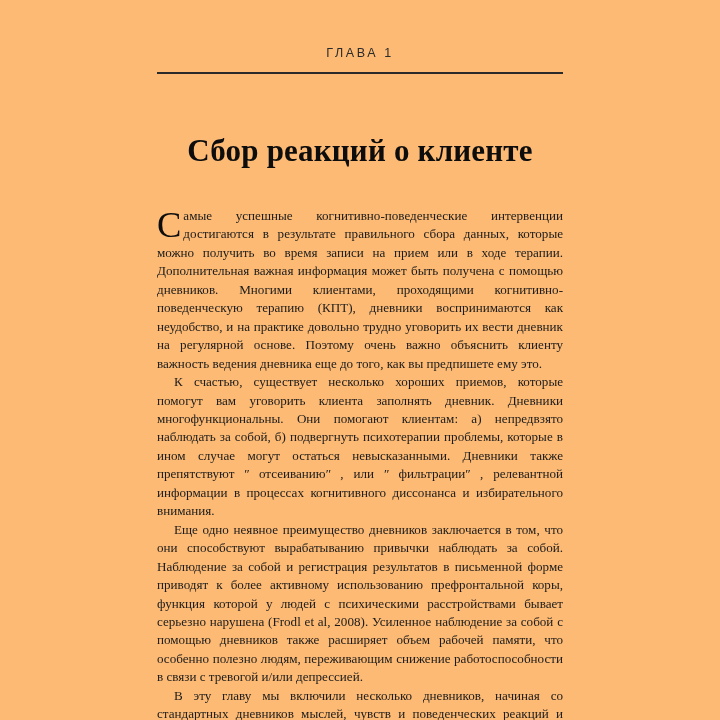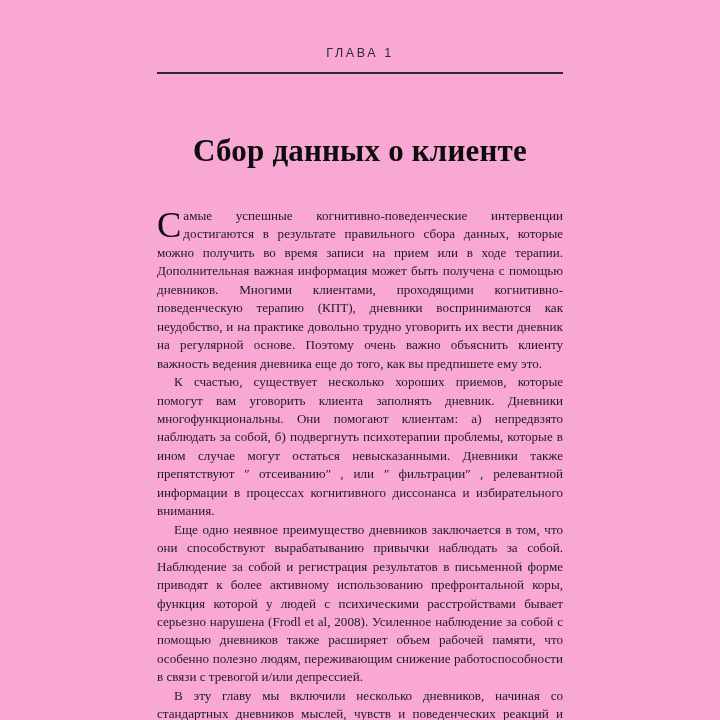--- a/index.html
+++ b/index.html
@@ -4,21 +4,21 @@
 <style>
   html, body {
     margin: 0;
     padding: 0;
     background: #ffffff;
   }
   .page {
     position: relative;
     width: 720px;
     height: 720px;
-    background: #f9a8d4;
+    background: #fdba74;
     overflow: hidden;
     font-family: "Liberation Serif", "DejaVu Serif", serif;
     color: #1a1a1a;
   }
 
   
   .chapter-header {
     position: absolute;
     left: 157px;
     top: 47px;
@@ -90,21 +90,21 @@
 </head>
 <body>
 
 <div class="page">
 
   <div class="chapter-header">
     <div class="chapter-eyebrow">ГЛАВА 1</div>
     <div class="chapter-rule"></div>
   </div>
 
-  <h1 class="chapter-title">Сбор данных о клиенте</h1>
+  <h1 class="chapter-title">Сбор реакций о клиенте</h1>
 
   <div class="body-text">
     <p class="first"><span class="dropcap">С</span><span>амые успешные когнитивно-поведенческие интервенции достигаются в результате правильного сбора данных, которые можно получить во время записи на прием или в ходе терапии. Дополнительная важная информация может быть получена с помощью дневников. Многими клиентами, проходящими когнитивно-поведенческую терапию (КПТ), дневники воспринимаются как неудобство, и на практике довольно трудно уговорить их вести дневник на регулярной основе. Поэтому очень важно объяснить клиенту важность ведения дневника еще до того, как вы предпишете ему это.</span></p>
     <p>К счастью, существует несколько хороших приемов, которые помогут вам уговорить клиента заполнять дневник. Дневники многофункциональны. Они помогают клиентам: а) непредвзято наблюдать за собой, б) подвергнуть психотерапии проблемы, которые в ином случае могут остаться невысказанными. Дневники также препятствуют ʺ отсеиваниюʺ , или ʺ фильтрацииʺ , релевантной информации в процессах когнитивного диссонанса и избирательного внимания.</p>
     <p>Еще одно неявное преимущество дневников заключается в том, что они способствуют вырабатыванию привычки наблюдать за собой. Наблюдение за собой и регистрация результатов в письменной форме приводят к более активному использованию префронтальной коры, функция которой у людей с психическими расстройствами бывает серьезно нарушена (Frodl et al, 2008). Усиленное наблюдение за собой с помощью дневников также расширяет объем рабочей памяти, что особенно полезно людям, переживающим снижение работоспособности в связи с тревогой и/или депрессией.</p>
     <p>В эту главу мы включили несколько дневников, начиная со стандартных дневников мыслей, чувств и поведенческих реакций и заканчивая</p>
   </div>
 
 </div>
 

